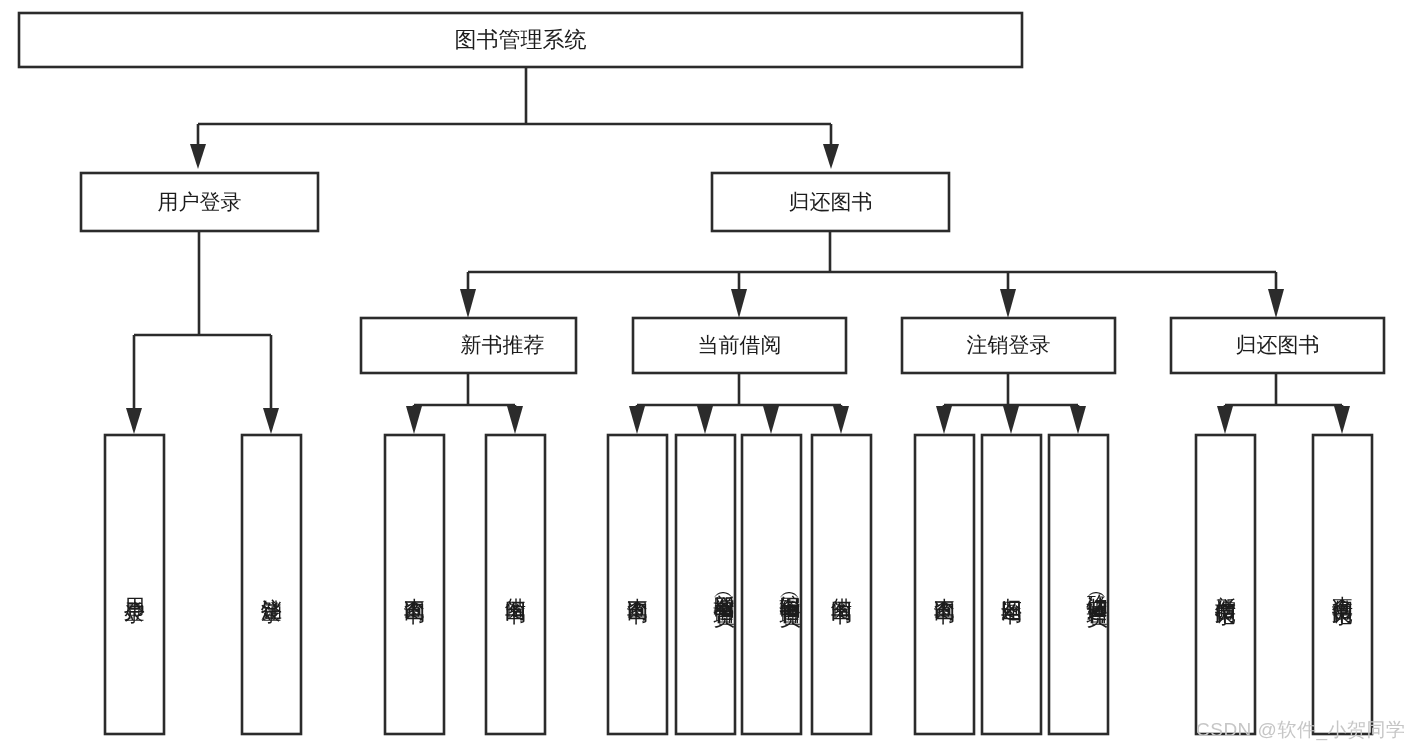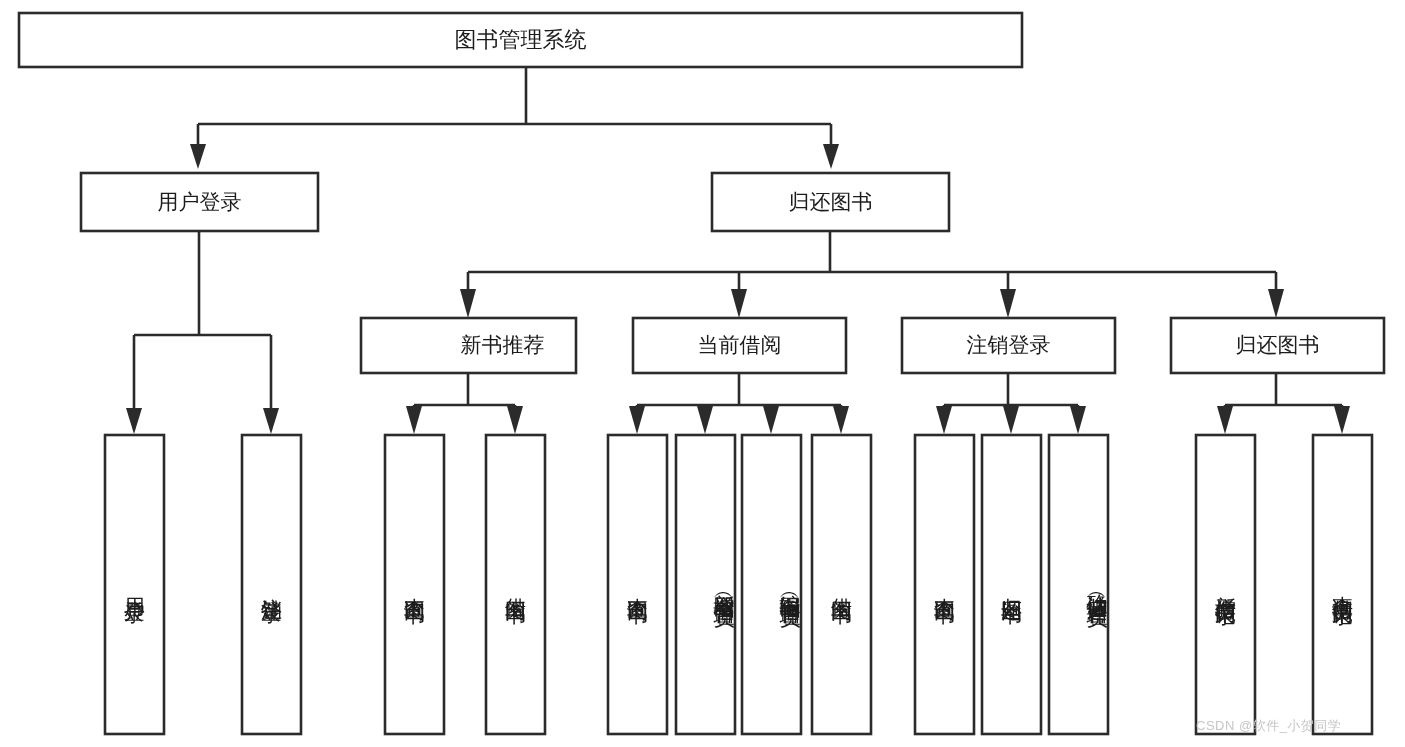--- a/index.html
+++ b/index.html
@@ -70,21 +70,21 @@
     align-items: flex-start;
     justify-content: center;
     white-space: normal;
   }
   .label-vertical.v-center {
     align-items: center;
   }
   .watermark {
     position: absolute;
     color: #c6c6c6;
-    font-size: 13px;
+    font-size: 19px;
     font-family: "Liberation Sans", "DejaVu Sans", sans-serif;
     white-space: nowrap;
     letter-spacing: 0.5px;
   }
 </style>
 </head>
 <body>
 
 <div id="diagram-root">
 

